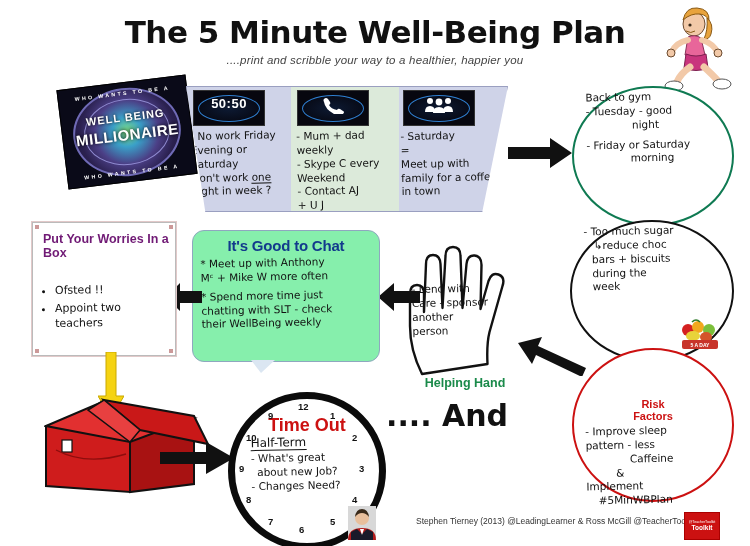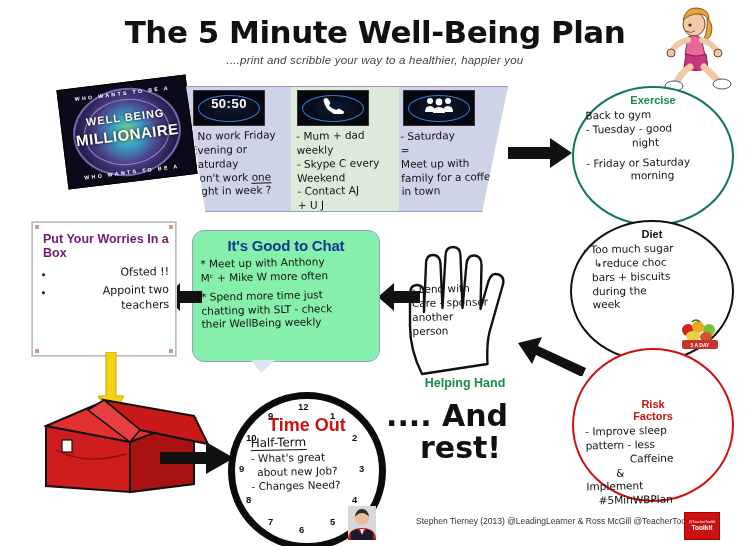--- a/index.html
+++ b/index.html
@@ -59,21 +59,21 @@
   #exercise .ctitle{color:#1a8a4a;}
   #diet .ctitle{color:#111;}
   #risk .ctitle{color:#cc1111;line-height:1.1;margin-top:48px;}
   .cbody{padding:2px 10px 0 12px;}
   #fruit{position:absolute;right:10px;bottom:8px;width:44px;height:34px;}
   
   #worries{left:32px;top:222px;width:142px;height:132px;background:#fff;
         border:1px solid #bbb;outline:1px solid #e2c9c9;}
   #worries .wt{color:#701a75;font-weight:bold;font-size:12.5px;
         line-height:1.15;padding:9px 0 2px 10px;}
-  #worries ul{margin:3px 0 0 0;padding:0 6px 0 22px;list-style:disc;text-align:right;}
+  #worries ul{margin:20px 0 0 0;padding:0 6px 0 22px;list-style:disc;}
   #worries li{font-family:"DejaVu Sans",sans-serif;font-size:11px;
         line-height:1.35;margin-bottom:3px;transform:rotate(-1deg);}
   .corner{position:absolute;width:4px;height:4px;background:#c99;}
   
   #chat{left:192px;top:230px;width:186px;height:130px;background:#86efac;
         border:1px solid #8fa7bf;border-radius:12px;}
   #chat .ct{text-align:center;color:#123a8c;font-weight:bold;font-size:15px;
         padding-top:6px;letter-spacing:-.2px;}
   #chat .tail{position:absolute;left:58px;bottom:-12px;width:0;height:0;
         border-left:10px solid transparent;border-right:14px solid transparent;
@@ -193,33 +193,31 @@
       <div>family for a coffee</div>
     <div>in town</div>
   </div>
 </div>
 
 <svg class="arrow" style="left:508px;top:136px;width:66px;height:34px" viewBox="0 0 66 34">
   <path d="M0 11 h42 v-9 l22 15 l-22 15 v-9 H0z" fill="#111"></path>
 </svg>
 
 <div class="abs circ" id="exercise">
-  <div class="ctitle">Exercise</div>
   <div class="cbody hw">
     <div>Back to gym</div>
     <div>- Tuesday - good</div>
     <div style="padding-left:46px">night</div>
     <div style="height:6px"></div>
     <div>- Friday or Saturday</div>
     <div style="padding-left:44px">morning</div>
   </div>
 </div>
 
 <div class="abs circ" id="diet">
-  <div class="ctitle">Diet</div>
   <div class="cbody hw">
     <div>- Too much sugar</div>
     <div style="padding-left:10px">↳reduce choc</div>
     <div style="padding-left:8px">bars + biscuits</div>
     <div style="padding-left:8px">during the</div>
     <div style="padding-left:8px">week</div>
   </div>
   <svg id="fruit" viewBox="0 0 44 34">
     <ellipse cx="10" cy="12" rx="6" ry="6" fill="#d42020"></ellipse>
     <ellipse cx="20" cy="9" rx="6" ry="6" fill="#f2a81d"></ellipse>
@@ -330,21 +328,20 @@
   <div class="hw" id="clocktxt">
     <div style="font-size:12px"><span class="ul">Half-Term</span></div>
     <div>- What's great</div>
     <div style="padding-left:6px">about new Job?</div>
     <div>- Changes Need?</div>
   </div>
 </div>
 
 <div class="abs" id="andrest">
   <div>.... And</div>
-  <div class="l2">rest!</div>
 </div>
 
 <svg class="abs" id="tiernface" viewBox="0 0 28 34">
   <rect width="28" height="34" fill="#d8d8d8"></rect>
   <path d="M0 34 q0 -12 14 -12 q14 0 14 12z" fill="#b41c1c"></path>
   <circle cx="14" cy="12" r="7" fill="#e8bf9c"></circle>
   <path d="M7 11 q1 -8 7 -8 q6 0 7 8 q-3 -4 -7 -4 q-4 0 -7 4z" fill="#3a2a1a"></path>
   <path d="M9 23 l5 5 l5 -5 l6 3 v8 H3 v-8z" fill="#1a1a2a"></path>
   <path d="M12 23 l2 6 l2 -6z" fill="#fff"></path>
 </svg>

